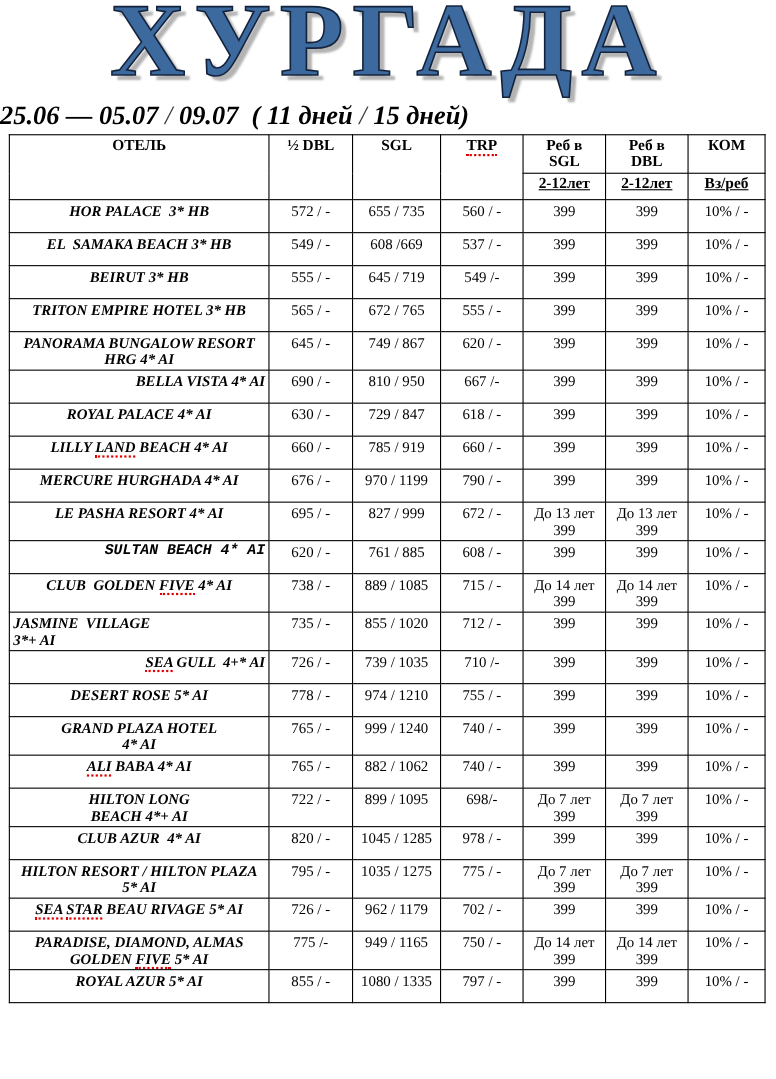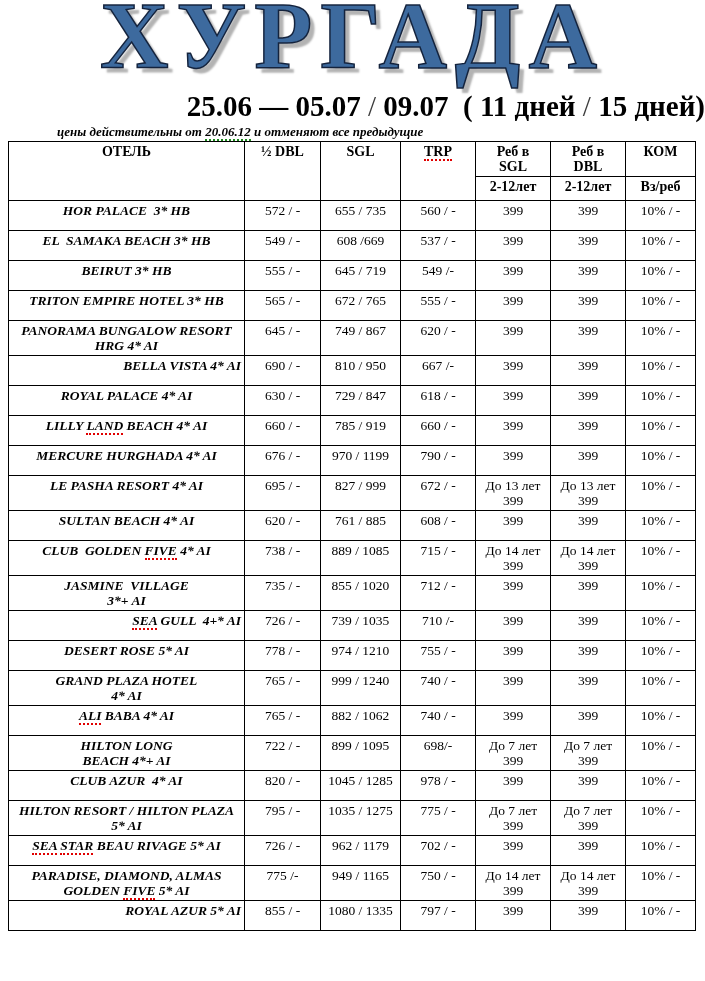--- a/index.html
+++ b/index.html
@@ -20,23 +20,24 @@
     letter-spacing:8px;
     color:#3d6a9e;
     -webkit-text-stroke:1.5px #14233d;
     text-shadow:5px 5px 2px #b3b3b3;
     white-space:nowrap;
   }
 
   
   .subtitle {
     margin-top:2px;
-    text-align:right;
+    text-align:left;
     font-weight:bold;
-    font-size:29px;
+    font-style:italic;
+    font-size:24px;
     line-height:32px;
     white-space:pre-wrap;
   }
   .subtitle .thin { font-weight:normal; color:#3c3c3c; }
 
   
   .notice {
     margin:2px 0 2px 57px;
     font-weight:bold;
     font-style:italic;
@@ -61,41 +62,40 @@
     text-align:center;
     padding:2px 3px;
     font-size:13.5px;
     line-height:15px;
     height:30px;
     box-sizing:border-box;
     white-space:pre-wrap;
     overflow:hidden;
   }
   table.price tr.hdr1 td { height:33px; font-weight:bold; font-size:14px; }
-  table.price tr.hdr2 td { height:24px; font-weight:bold; font-size:14px; }
+  table.price tr.hdr2 td { height:24px; font-weight:bold; font-size:14px;text-decoration:underline; }
   td.name { font-weight:bold; font-style:italic; }
 
   
   .footer {
     margin:14px 0 0 35px;
     font-size:13.5px;
     line-height:19px;
     white-space:pre-wrap;
   }
 </style>
 </head>
 <body>
 
 <div class="page">
 
   <div class="title">ХУРГАДА</div>
 
   <div class="subtitle"><span>25.06 — 05.07</span><span class="thin"> / </span><span>09.07  ( 11 дней</span><span class="thin"> / </span><span>15 дней)</span></div>
 
-  <div class="notice"><span>цены действительны от </span><span class="sq-green">20.06.12</span><span> и отменяют все предыдущие</span></div>
 
   <table class="price">
     <colgroup>
       <col style="width:236px">
         <col style="width:76px">
         <col style="width:80px">
         <col style="width:75px">
       <col style="width:75px">
         <col style="width:75px">
         <col style="width:70px">
@@ -206,41 +206,41 @@
       <td>695 / -</td>
       <td>827 / 999</td>
       <td>672 / -</td>
       <td>До 13 лет
 399</td>
       <td>До 13 лет
 399</td>
       <td>10% / -</td>
     </tr>
         <tr>
-      <td class="name" style=""><span>SULTAN BEACH 4* AI</span></td>
+      <td class="name" style="text-align: right; font-family: Liberation Mono, monospace;"><span>SULTAN BEACH 4* AI</span></td>
       <td>620 / -</td>
       <td>761 / 885</td>
       <td>608 / -</td>
       <td>399</td>
       <td>399</td>
       <td>10% / -</td>
     </tr>
         <tr>
       <td class="name"><span>CLUB  GOLDEN <span class="sq">FIVE</span> 4* AI</span></td>
       <td>738 / -</td>
       <td>889 / 1085</td>
       <td>715 / -</td>
       <td>До 14 лет
 399</td>
       <td>До 14 лет
 399</td>
       <td>10% / -</td>
     </tr>
         <tr>
-      <td class="name" style="text-align: center;"><span>JASMINE  VILLAGE
+      <td class="name" style="text-align: left;"><span>JASMINE  VILLAGE
 3*+ AI</span></td>
       <td>735 / -</td>
       <td>855 / 1020</td>
       <td>712 / -</td>
       <td>399</td>
       <td>399</td>
       <td>10% / -</td>
     </tr>
         <tr>
       <td class="name" style="text-align: right;"><span><span class="sq">SEA</span> GULL  4+* AI</span></td>
@@ -327,21 +327,21 @@
       <td>775 /-</td>
       <td>949 / 1165</td>
       <td>750 / -</td>
       <td>До 14 лет
 399</td>
       <td>До 14 лет
 399</td>
       <td>10% / -</td>
     </tr>
         <tr>
-      <td class="name" style="text-align: right;"><span>ROYAL AZUR 5* AI</span></td>
+      <td class="name" style=""><span>ROYAL AZUR 5* AI</span></td>
       <td>855 / -</td>
       <td>1080 / 1335</td>
       <td>797 / -</td>
       <td>399</td>
       <td>399</td>
       <td>10% / -</td>
     </tr>
       </tbody>
   </table>
 

